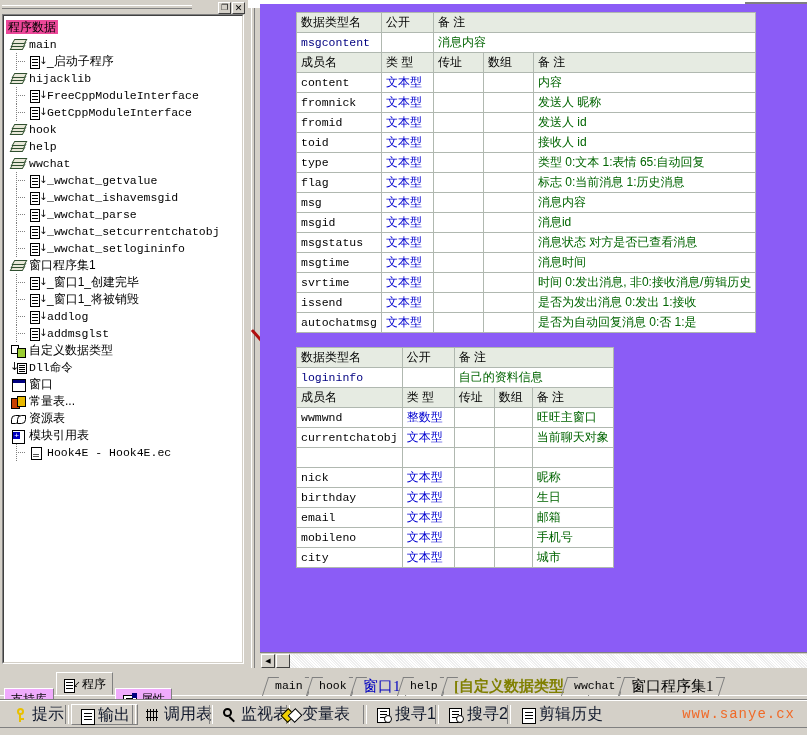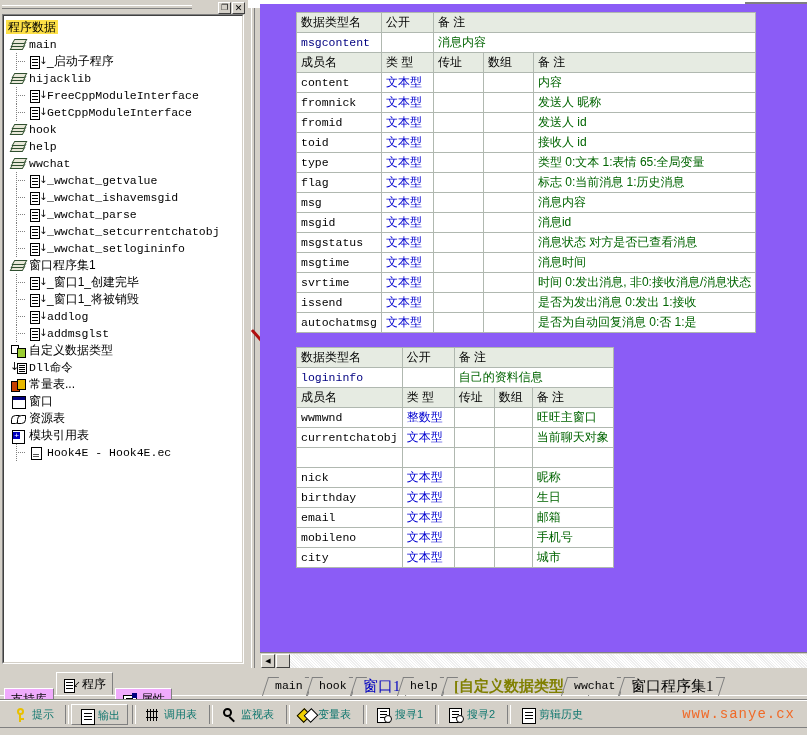--- a/index.html
+++ b/index.html
@@ -42,21 +42,21 @@
     box-sizing:border-box;background:#ffffff;
   }
   .tree{position:absolute;left:0;top:0;right:2px;bottom:2px;overflow:hidden;padding:3px 0 0 2px;}
   .tnode{
     position:relative;height:17px;line-height:17px;white-space:nowrap;
     font-family:"Liberation Sans","DejaVu Sans",sans-serif;font-size:12px;color:#000;
     cursor:default;
   }
   .tnode .lbl{vertical-align:middle;}
   .tnode.mono .lbl{font-family:"Liberation Mono","DejaVu Sans Mono",monospace;font-size:11.5px;letter-spacing:0px;}
-  .tnode.root .lbl{background:#fde047;padding:0 2px;}
+  .tnode.root .lbl{background:#ec4899;padding:0 2px;}
   .ic{display:inline-block;width:17px;height:15px;vertical-align:middle;position:relative;margin-right:2px;}
   .indent1{padding-left:4px;}
   .indent2{padding-left:22px;}
 
   
   .ic-stack i{position:absolute;display:block;border:1px solid #2f4f2f;background:#e8e8d8;}
   .ic-stack i:nth-child(1){left:1px;top:8px;width:11px;height:3px;transform:skewX(-30deg);}
   .ic-stack i:nth-child(2){left:2px;top:5px;width:11px;height:3px;transform:skewX(-30deg);}
   .ic-stack i:nth-child(3){left:3px;top:2px;width:11px;height:3px;transform:skewX(-30deg);}
 
@@ -165,21 +165,21 @@
 
   .mi-attr .pg{position:absolute;left:1px;top:2px;width:12px;height:11px;background:#fff;border:1px solid #000;}
   .mi-attr .pg:before{content:"";position:absolute;left:2px;top:2px;width:7px;height:1px;background:#000;box-shadow:0 3px 0 #000;}
   .mi-attr .fl{position:absolute;left:10px;top:0px;width:5px;height:5px;background:#000080;}
 
   
   .bottombar{position:absolute;left:0;top:700px;width:807px;height:27px;background:#d4d0c8;border-top:1px solid #ffffff;}
   .bottombar .topedge{position:absolute;left:0;top:-2px;width:807px;height:1px;background:#808080;}
   .bitem{
     position:absolute;top:3px;height:21px;line-height:20px;
-    font-size:11px;color:#0f766e;padding:0 7px;white-space:nowrap;cursor:default;box-sizing:border-box;
+    font-size:16px;color:#0f172a;padding:0 7px;white-space:nowrap;cursor:default;box-sizing:border-box;
   }
   .bitem.sel{background:#d4d0c8;border:1px solid;border-color:#ffffff #808080 #808080 #ffffff;}
   .bsep{position:absolute;top:4px;width:2px;height:19px;border-left:1px solid #808080;border-right:1px solid #ffffff;}
   .bi{display:inline-block;width:16px;height:14px;vertical-align:middle;position:relative;margin-right:3px;}
 
   .bi-key .h{position:absolute;left:4px;top:0px;width:7px;height:7px;border:2px solid #e8c000;border-radius:50%;box-sizing:border-box;}
   .bi-key .s{position:absolute;left:6px;top:6px;width:2px;height:8px;background:#e8c000;}
   .bi-key .s:after{content:"";position:absolute;left:2px;top:4px;width:3px;height:2px;background:#e8c000;}
 
   .bi-out .pg{position:absolute;left:2px;top:0px;width:12px;height:14px;background:#fff;border:1px solid #000;}
@@ -251,22 +251,22 @@
             <div class="tnode mono indent2"><span class="dash"></span><span class="ic ic-sub"><span class="pg"></span><span class="ar">↓</span></span><span class="lbl">_wwchat_parse</span></div>
             <div class="tnode mono indent2"><span class="dash"></span><span class="ic ic-sub"><span class="pg"></span><span class="ar">↓</span></span><span class="lbl">_wwchat_setcurrentchatobj</span></div>
             <div class="tnode mono indent2"><span class="dash"></span><span class="ic ic-sub"><span class="pg"></span><span class="ar">↓</span></span><span class="lbl">_wwchat_setlogininfo</span></div>
             <div class="tnode indent1"><span class="ic ic-stack"><i></i><i></i><i></i></span><span class="lbl">窗口程序集1</span></div>
             <div class="tnode indent2"><span class="dash"></span><span class="ic ic-sub"><span class="pg"></span><span class="ar">↓</span></span><span class="lbl">_窗口1_创建完毕</span></div>
             <div class="tnode indent2"><span class="dash"></span><span class="ic ic-sub"><span class="pg"></span><span class="ar">↓</span></span><span class="lbl">_窗口1_将被销毁</span></div>
             <div class="tnode mono indent2"><span class="dash"></span><span class="ic ic-sub"><span class="pg"></span><span class="ar">↓</span></span><span class="lbl">addlog</span></div>
             <div class="tnode mono indent2"><span class="dash"></span><span class="ic ic-sub"><span class="pg"></span><span class="ar">↓</span></span><span class="lbl">addmsglst</span></div>
             <div class="tnode indent1"><span class="ic ic-type"><span class="a"></span><span class="b"></span></span><span class="lbl">自定义数据类型</span></div>
             <div class="tnode mono indent1"><span class="ic ic-dll"><span class="ar">↓</span><span class="gr"></span></span><span class="lbl">Dll命令</span></div>
+            <div class="tnode indent1"><span class="ic ic-win"><span class="f"></span></span><span class="lbl">窗口</span></div>
             <div class="tnode indent1"><span class="ic ic-const"><span class="a"></span><span class="b"></span></span><span class="lbl">常量表...</span></div>
-            <div class="tnode indent1"><span class="ic ic-win"><span class="f"></span></span><span class="lbl">窗口</span></div>
             <div class="tnode indent1"><span class="ic ic-res"><span class="d1"></span><span class="d2"></span></span><span class="lbl">资源表</span></div>
             <div class="tnode indent1"><span class="ic ic-mod"><span class="f"></span><span class="p">+</span></span><span class="lbl">模块引用表</span></div>
             <div class="tnode mono indent2"><span class="dash"></span><span class="ic ic-file"><span class="f"></span></span><span class="lbl">Hook4E - Hook4E.ec</span></div>
           </div>
       </div>
     </div>
   </div>
 
   <div class="splitter">
     <div class="split-ridge"></div>
@@ -320,21 +320,21 @@
               <td class="type c2">文本型</td>
               <td class="c3"></td>
               <td class="c4"></td>
               <td class="note c5">接收人 id</td>
             </tr>
             <tr>
               <td class="name c1">type</td>
               <td class="type c2">文本型</td>
               <td class="c3"></td>
               <td class="c4"></td>
-              <td class="note c5">类型 0:文本 1:表情 65:全局变量</td>
+              <td class="note c5">类型 0:文本 1:表情 65:自动回复</td>
             </tr>
             <tr>
               <td class="name c1">flag</td>
               <td class="type c2">文本型</td>
               <td class="c3"></td>
               <td class="c4"></td>
               <td class="note c5">标志 0:当前消息 1:历史消息</td>
             </tr>
             <tr>
               <td class="name c1">msg</td>
@@ -362,21 +362,21 @@
               <td class="type c2">文本型</td>
               <td class="c3"></td>
               <td class="c4"></td>
               <td class="note c5">消息时间</td>
             </tr>
             <tr>
               <td class="name c1">svrtime</td>
               <td class="type c2">文本型</td>
               <td class="c3"></td>
               <td class="c4"></td>
-              <td class="note c5">时间 0:发出消息, 非0:接收消息/消息状态</td>
+              <td class="note c5">时间 0:发出消息, 非0:接收消息/剪辑历史</td>
             </tr>
             <tr>
               <td class="name c1">issend</td>
               <td class="type c2">文本型</td>
               <td class="c3"></td>
               <td class="c4"></td>
               <td class="note c5">是否为发出消息 0:发出 1:接收</td>
             </tr>
             <tr>
               <td class="name c1">autochatmsg</td>
@@ -496,21 +496,21 @@
     <div class="topedge"></div>
     <div class="watermark-url">www.sanye.cx</div>
   <div class="bitem" style="left: 6px;"><span class="bi bi-key"><span class="h"></span><span class="s"></span></span><span>提示</span></div>
       <div class="bsep" style="left: 65px;"></div>
       <div class="bitem sel" style="left: 71px;"><span class="bi bi-out"><span class="pg"></span></span><span>输出</span></div>
       <div class="bsep" style="left: 132px;"></div>
       <div class="bitem" style="left: 138px;"><span class="bi bi-call"><i></i><i></i><i></i><i></i></span><span>调用表</span></div>
       <div class="bsep" style="left: 209px;"></div>
       <div class="bitem" style="left: 215px;"><span class="bi bi-mag"><span class="c"></span><span class="t"></span></span><span>监视表</span></div>
       <div class="bsep" style="left: 286px;"></div>
-      <div class="bitem" style="left: 292px;"><span class="bi bi-var"><span class="d1"></span><span class="d2"></span></span><span>变量表</span></div>
+      <div class="bitem" style="left: 276px;"><span class="bi bi-var"><span class="d1"></span><span class="d2"></span></span><span>变量表</span></div>
       <div class="bsep" style="left: 363px;"></div>
       <div class="bitem" style="left: 369px;"><span class="bi bi-find"><span class="pg"></span><span class="mg"></span></span><span>搜寻1</span></div>
       <div class="bsep" style="left: 435px;"></div>
       <div class="bitem" style="left: 441px;"><span class="bi bi-find"><span class="pg"></span><span class="mg"></span></span><span>搜寻2</span></div>
       <div class="bsep" style="left: 507px;"></div>
       <div class="bitem" style="left: 513px;"><span class="bi bi-clip"><span class="pg"></span></span><span>剪辑历史</span></div>
     </div>
   <div class="bottomedge"></div>
 
 </div>

